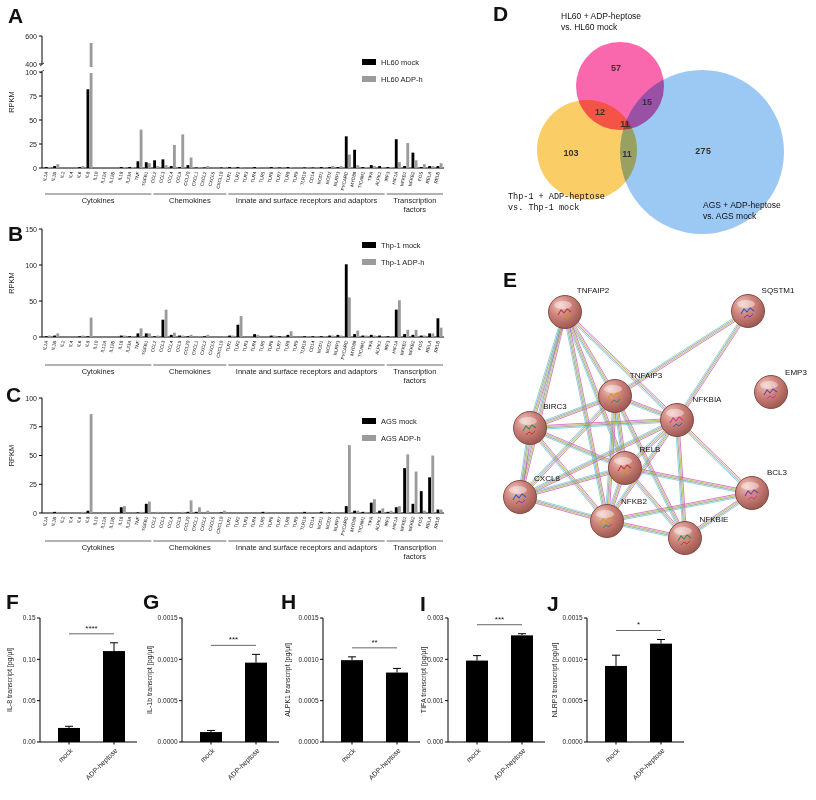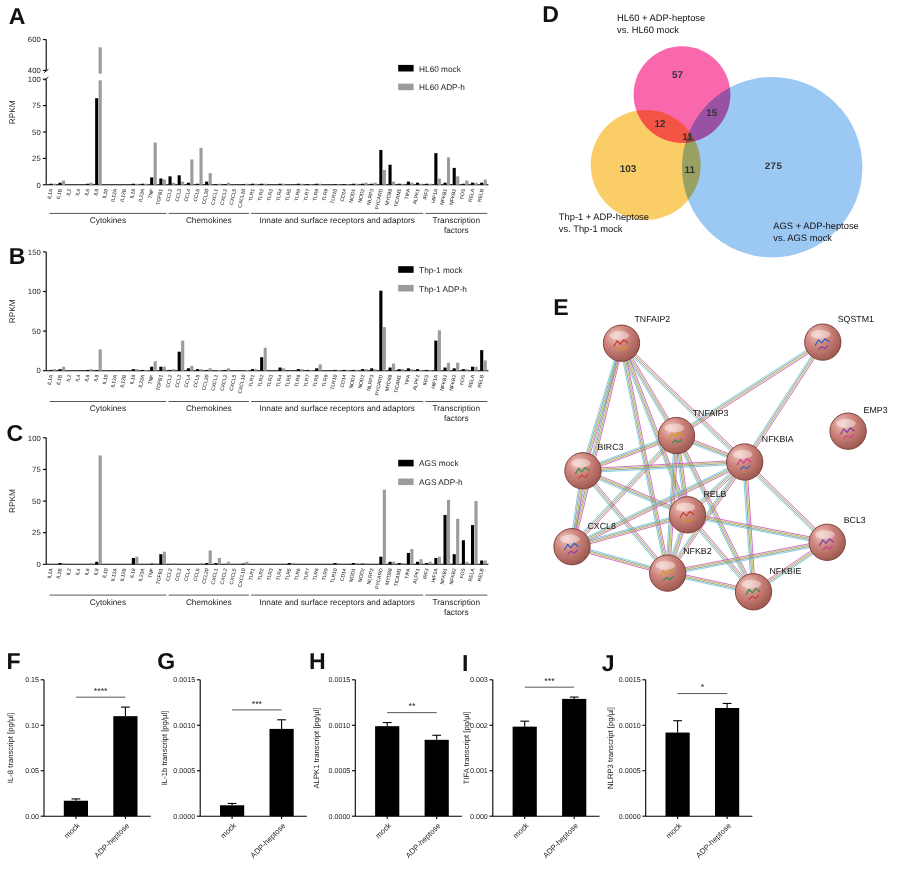--- a/index.html
+++ b/index.html
@@ -479,21 +479,21 @@
       <div class="vcircle" style="left: 150px; top: 70px; width: 164px; height: 164px; background: rgb(156, 200, 244);"></div>
       <div class="vnum" style="left: 146px; top: 68px;">57</div>
       <div class="vnum" style="left: 177px; top: 102px;">15</div>
       <div class="vnum" style="left: 130px; top: 112px;">12</div>
       <div class="vnum" style="left: 155px; top: 124px;">11</div>
       <div class="vnum" style="left: 101px; top: 153px; text-align: center;">103</div>
       <div class="vnum" style="left: 157px; top: 154px;">11</div>
       <div class="vnum" style="left: 233px; top: 152px; font-family: Liberation Mono, monospace;">275</div>
       <div class="vlabel" style="left: 91px; top: 11px;">HL60 + ADP-heptose
 vs. HL60 mock</div>
-      <div class="vlabel" style="left: 38px; top: 192px;">Thp-1 + ADP-heptose
+      <div class="vlabel" style="left: 38px; top: 192px; font-family: Liberation Mono, monospace;">Thp-1 + ADP-heptose
 vs. Thp-1 mock</div>
       <div class="vlabel" style="left: 233px; top: 200px;">AGS + ADP-heptose
 vs. AGS mock</div>
     </div>
   <div id="panelE" class="panel" style="left:470px;top:255px;width:346px;height:335px">
       <svg width="346" height="335" style="position:absolute;left:0;top:0;overflow:visible">
         <defs>
           <radialGradient id="ng" cx="35%" cy="30%" r="75%">
             <stop offset="0%" stop-color="#f0c6be"></stop>
             <stop offset="45%" stop-color="#cd837b"></stop>

